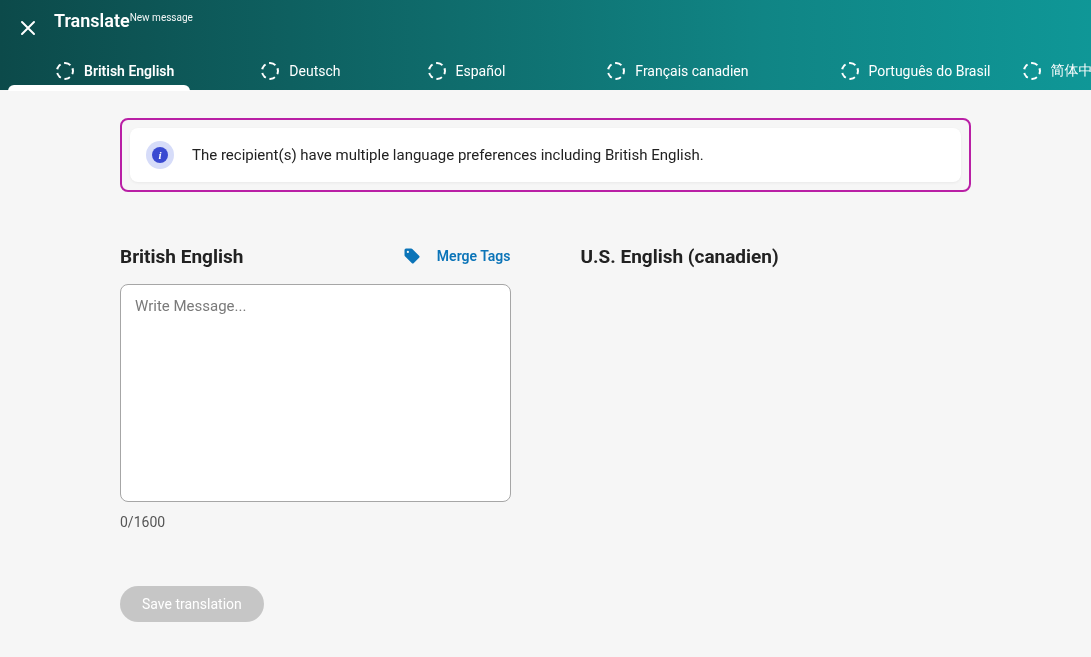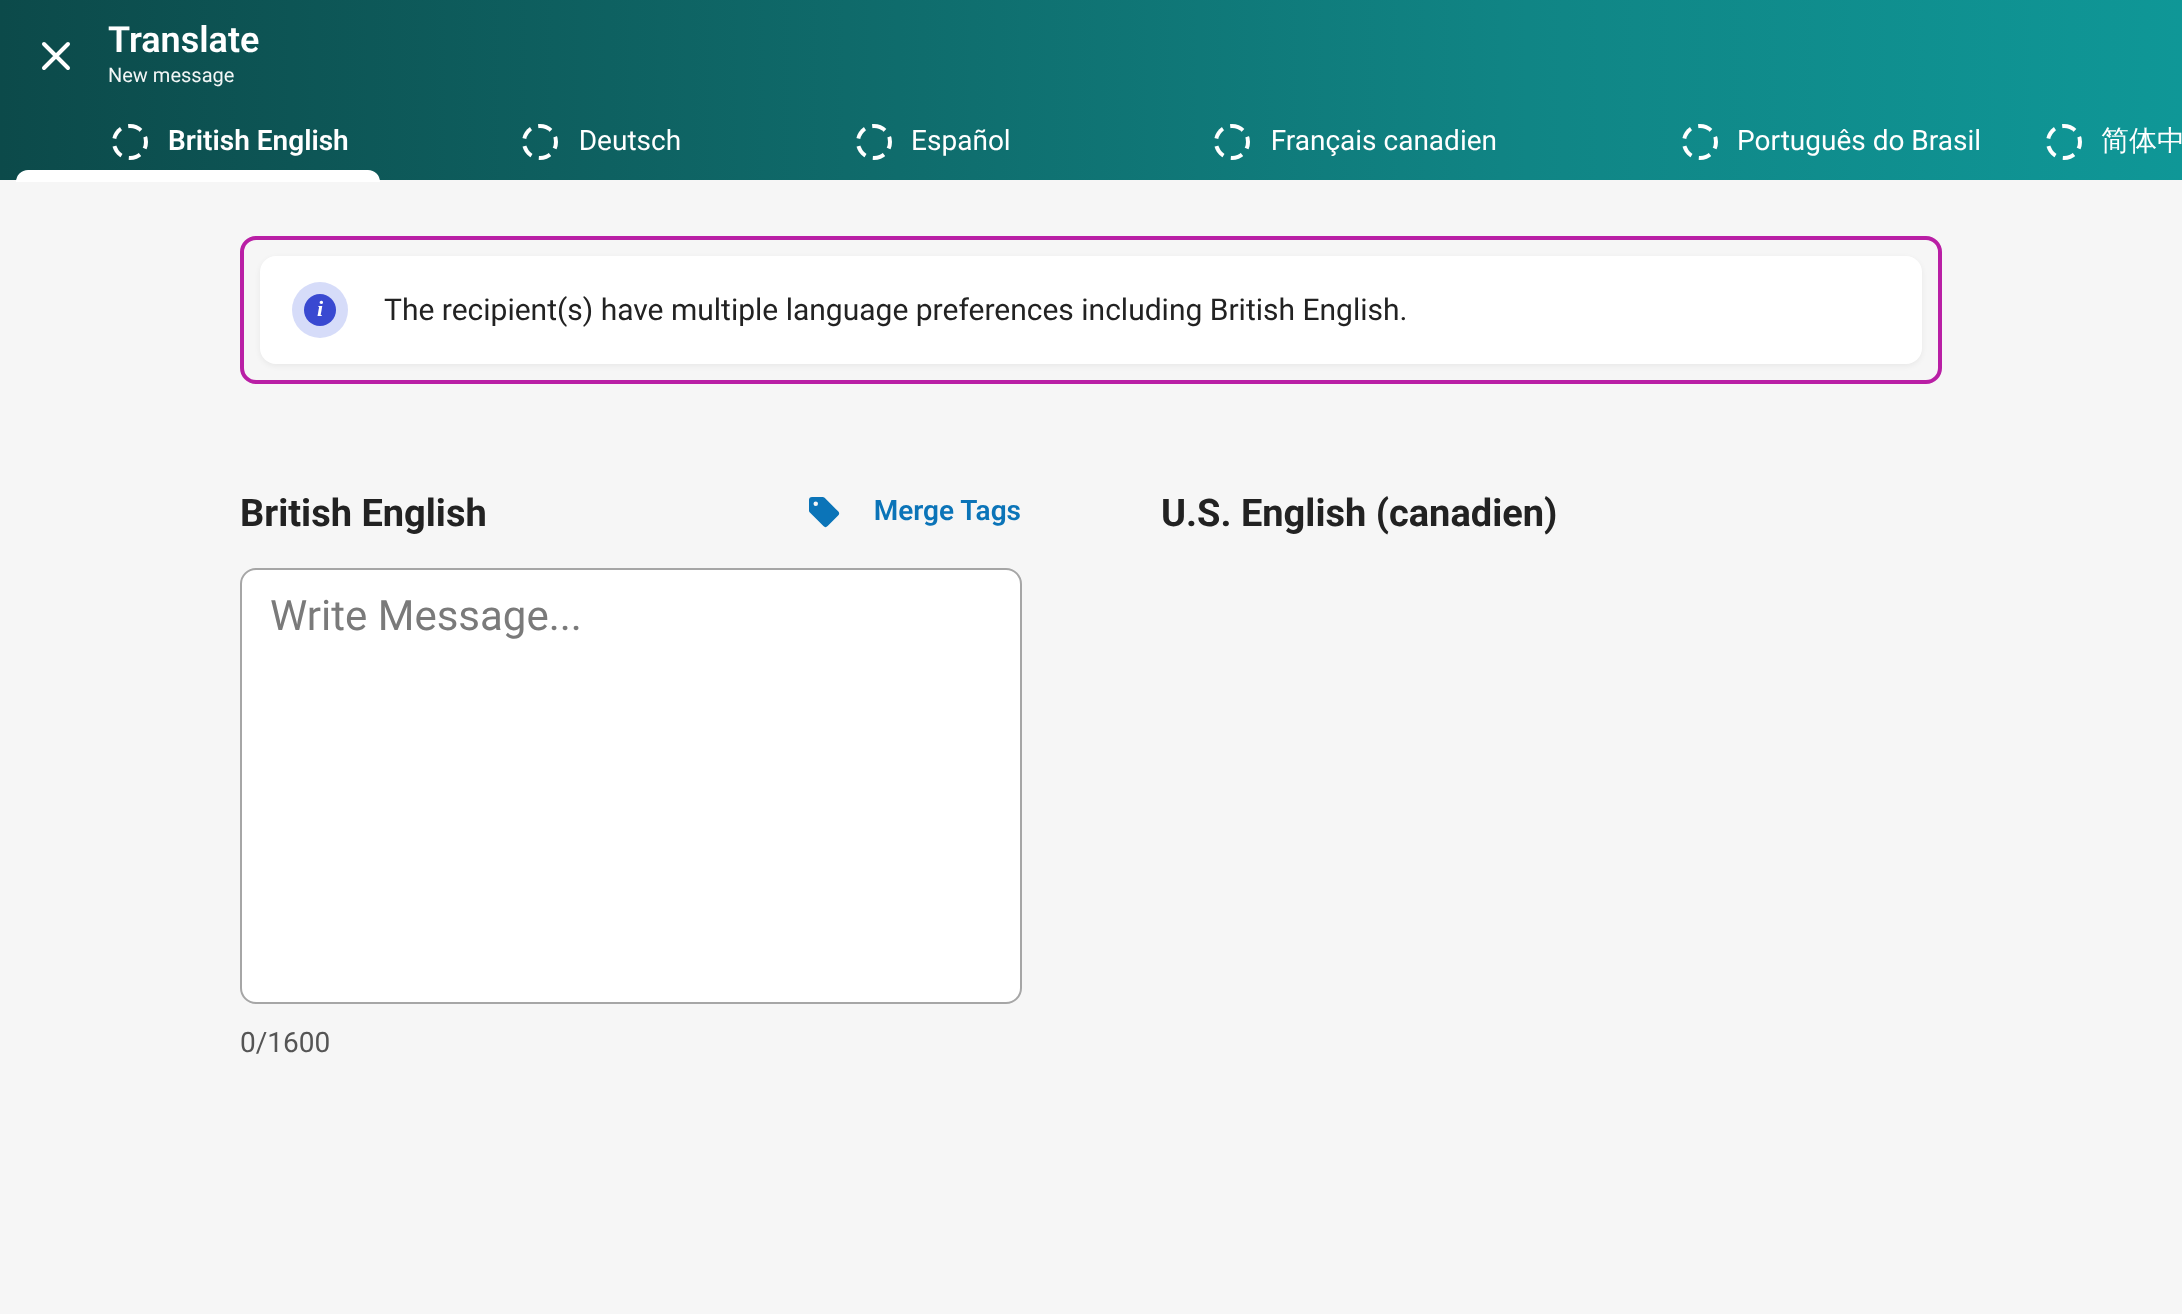--- a/index.html
+++ b/index.html
@@ -21,21 +21,21 @@
     align-items: flex-start;
     padding: 10px 14px 0 14px;
   }
   .close-btn {
     cursor: pointer;
     padding: 6px;
     margin-right: 12px;
     margin-top: 4px;
   }
   .close-btn svg { display:block; }
-  .title-block { display:flex; flex-direction:column; }
+  .title-block { display:flex; flex-direction:row; }
   .title { font-size: 18px; font-weight: 600; }
   .subtitle { font-size: 10px; opacity: 0.95; margin-top: 2px; }
   .tabs {
     position:absolute;
     bottom:0;
     width:100%;
     display:flex;
     align-items:flex-end;
     padding: 0 40px 0 40px;
   }
@@ -141,21 +141,21 @@
     font-weight:600;
     cursor:pointer;
   }
   .merge-tags svg { display:block; }
   .textarea {
     width:100%;
     height:218px;
     border:1px solid #a6a6a6;
     border-radius:8px;
     padding:12px 14px;
-    font-size:21px;
+    font-size:15px;
     font-family:inherit;
     resize:none;
     background:#fff;
     color:#222;
   }
   .textarea::placeholder { color:#7a7a7a; }
   .char-count {
     text-align:left;
     font-size:14px;
     color:#555;
@@ -270,15 +270,16 @@
     </div>
 
     <div class="panel">
       <div class="panel-head">
         <div class="panel-title">U.S. English (canadien)</div>
       </div>
     </div>
   </div>
 
   <div class="actions">
+    <button class="btn btn-save" disabled="">Save translation</button>
   </div>
 
 </div>
 
 </body></html>

